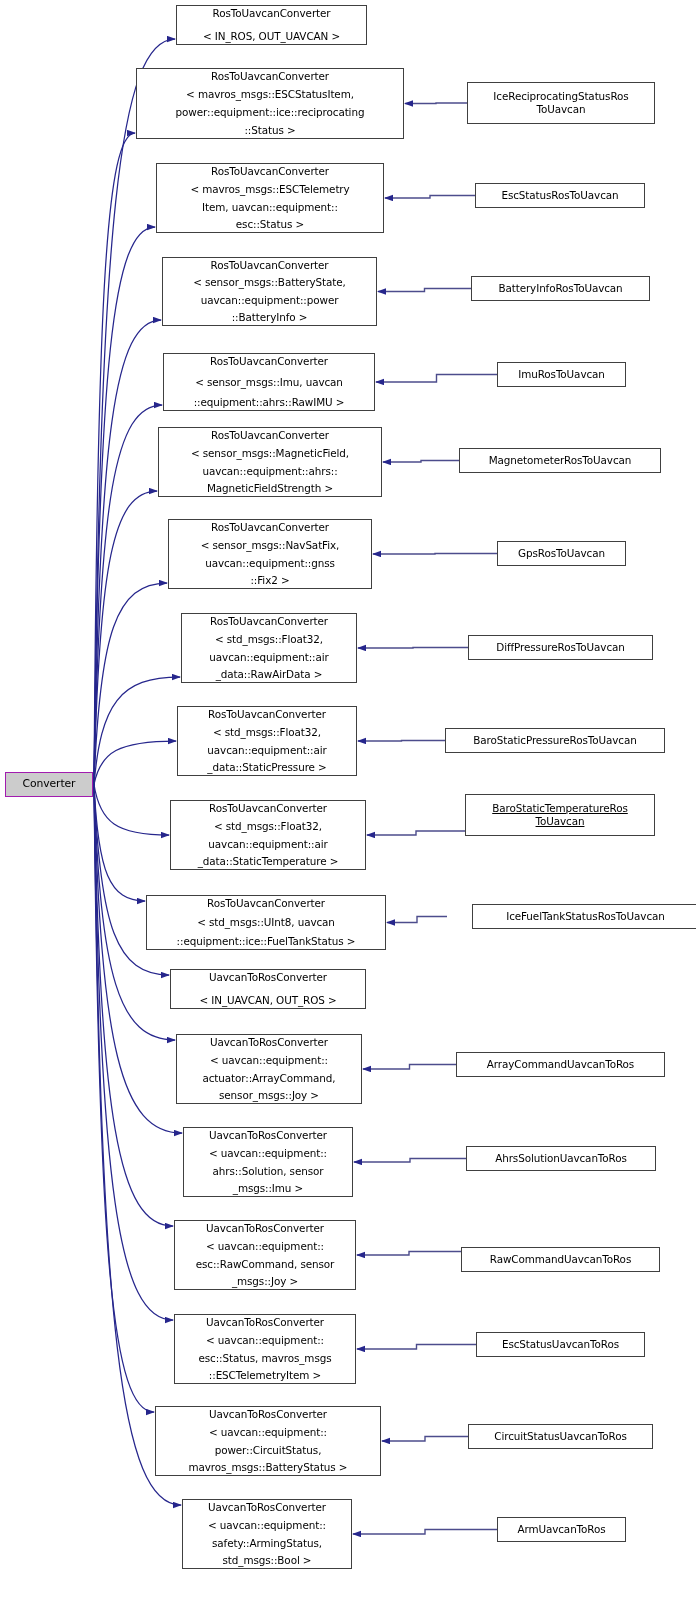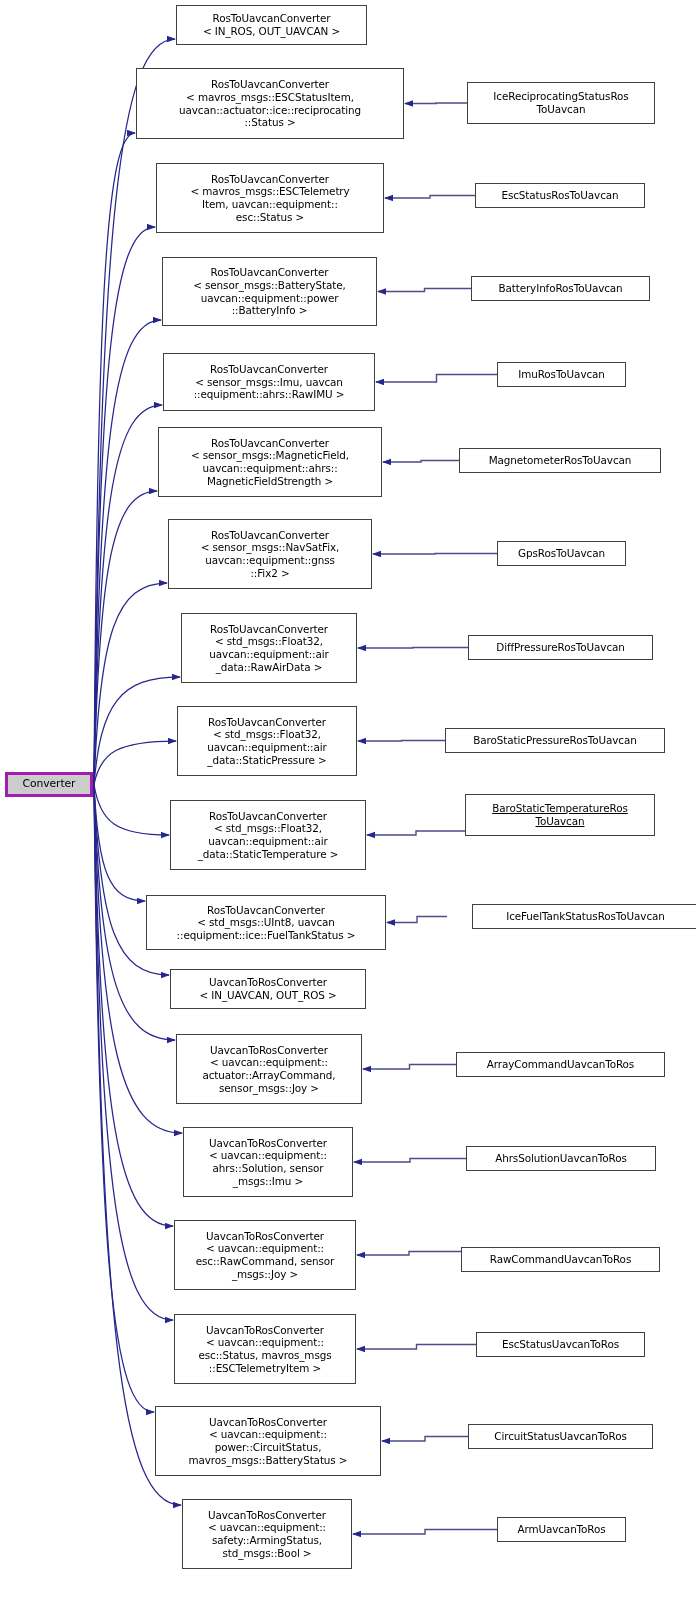--- a/index.html
+++ b/index.html
@@ -29,24 +29,24 @@
     justify-content:center;
     font-size:10.4px;
     line-height:12.6px;
     text-align:center;
     white-space:pre-line;
     letter-spacing:-0.1px;
     padding:1px 2px;
   }
   .node.root{
     background:#cccccc;
-    border:3px solid #a21caf;
+    border:1px solid #a21caf;
     font-size:10.8px;
   }
-  .node.tpl{ text-align:center; }
+  .node.tpl{ text-align:center;justify-content:space-between; }
   .node .ln{ display:block; width:100%; }
 </style>
 </head>
 <body>
 
 <div id="diagram">
 
   <svg id="edges" viewBox="0 0 696 1605" width="696" height="1605" xmlns="http://www.w3.org/2000/svg">
     <defs>
       <marker id="arrow" markerWidth="9" markerHeight="9" refX="8" refY="3.2" orient="auto" markerUnits="userSpaceOnUse">
@@ -89,21 +89,21 @@
         <path d="M461,1251.5 L409,1251.5 L409,1255 L357,1255" marker-end="url(#arrow)"></path>
         <path d="M476,1344.5 L416.5,1344.5 L416.5,1349 L357,1349" marker-end="url(#arrow)"></path>
         <path d="M468,1436.5 L425,1436.5 L425,1441 L382,1441" marker-end="url(#arrow)"></path>
         <path d="M497,1529.5 L425,1529.5 L425,1534 L353,1534" marker-end="url(#arrow)"></path>
       </g>
   </svg>
 
   <div id="nodes-layer">
       <div class="node root" style="left: 5px; top: 772px; width: 88px; height: 25px;"><span class="ln">Converter</span></div>
       <div class="node tpl" style="left: 176px; top: 5px; width: 191px; height: 40px;"><span class="ln">RosToUavcanConverter</span><span class="ln">&lt; IN_ROS, OUT_UAVCAN &gt;</span></div>
-      <div class="node tpl" style="left: 136px; top: 68px; width: 268px; height: 71px;"><span class="ln">RosToUavcanConverter</span><span class="ln">&lt; mavros_msgs::ESCStatusItem,</span><span class="ln">uavcan::actuator::ice::reciprocating</span><span class="ln">::Status &gt;</span></div>
+      <div class="node tpl" style="left: 136px; top: 68px; width: 268px; height: 71px;"><span class="ln">RosToUavcanConverter</span><span class="ln">&lt; mavros_msgs::ESCStatusItem,</span><span class="ln">power::equipment::ice::reciprocating</span><span class="ln">::Status &gt;</span></div>
       <div class="node tpl" style="left: 156px; top: 163px; width: 228px; height: 70px;"><span class="ln">RosToUavcanConverter</span><span class="ln">&lt; mavros_msgs::ESCTelemetry</span><span class="ln">Item, uavcan::equipment::</span><span class="ln">esc::Status &gt;</span></div>
       <div class="node tpl" style="left: 162px; top: 257px; width: 215px; height: 69px;"><span class="ln">RosToUavcanConverter</span><span class="ln">&lt; sensor_msgs::BatteryState,</span><span class="ln">uavcan::equipment::power</span><span class="ln">::BatteryInfo &gt;</span></div>
       <div class="node tpl" style="left: 163px; top: 353px; width: 212px; height: 58px;"><span class="ln">RosToUavcanConverter</span><span class="ln">&lt; sensor_msgs::Imu, uavcan</span><span class="ln">::equipment::ahrs::RawIMU &gt;</span></div>
       <div class="node tpl" style="left: 158px; top: 427px; width: 224px; height: 70px;"><span class="ln">RosToUavcanConverter</span><span class="ln">&lt; sensor_msgs::MagneticField,</span><span class="ln">uavcan::equipment::ahrs::</span><span class="ln">MagneticFieldStrength &gt;</span></div>
       <div class="node tpl" style="left: 168px; top: 519px; width: 204px; height: 70px;"><span class="ln">RosToUavcanConverter</span><span class="ln">&lt; sensor_msgs::NavSatFix,</span><span class="ln">uavcan::equipment::gnss</span><span class="ln">::Fix2 &gt;</span></div>
       <div class="node tpl" style="left: 181px; top: 613px; width: 176px; height: 70px;"><span class="ln">RosToUavcanConverter</span><span class="ln">&lt; std_msgs::Float32,</span><span class="ln">uavcan::equipment::air</span><span class="ln">_data::RawAirData &gt;</span></div>
       <div class="node tpl" style="left: 177px; top: 706px; width: 180px; height: 70px;"><span class="ln">RosToUavcanConverter</span><span class="ln">&lt; std_msgs::Float32,</span><span class="ln">uavcan::equipment::air</span><span class="ln">_data::StaticPressure &gt;</span></div>
       <div class="node tpl" style="left: 170px; top: 800px; width: 196px; height: 70px;"><span class="ln">RosToUavcanConverter</span><span class="ln">&lt; std_msgs::Float32,</span><span class="ln">uavcan::equipment::air</span><span class="ln">_data::StaticTemperature &gt;</span></div>
       <div class="node tpl" style="left: 146px; top: 895px; width: 240px; height: 55px;"><span class="ln">RosToUavcanConverter</span><span class="ln">&lt; std_msgs::UInt8, uavcan</span><span class="ln">::equipment::ice::FuelTankStatus &gt;</span></div>
       <div class="node tpl" style="left: 170px; top: 969px; width: 196px; height: 40px;"><span class="ln">UavcanToRosConverter</span><span class="ln">&lt; IN_UAVCAN, OUT_ROS &gt;</span></div>

